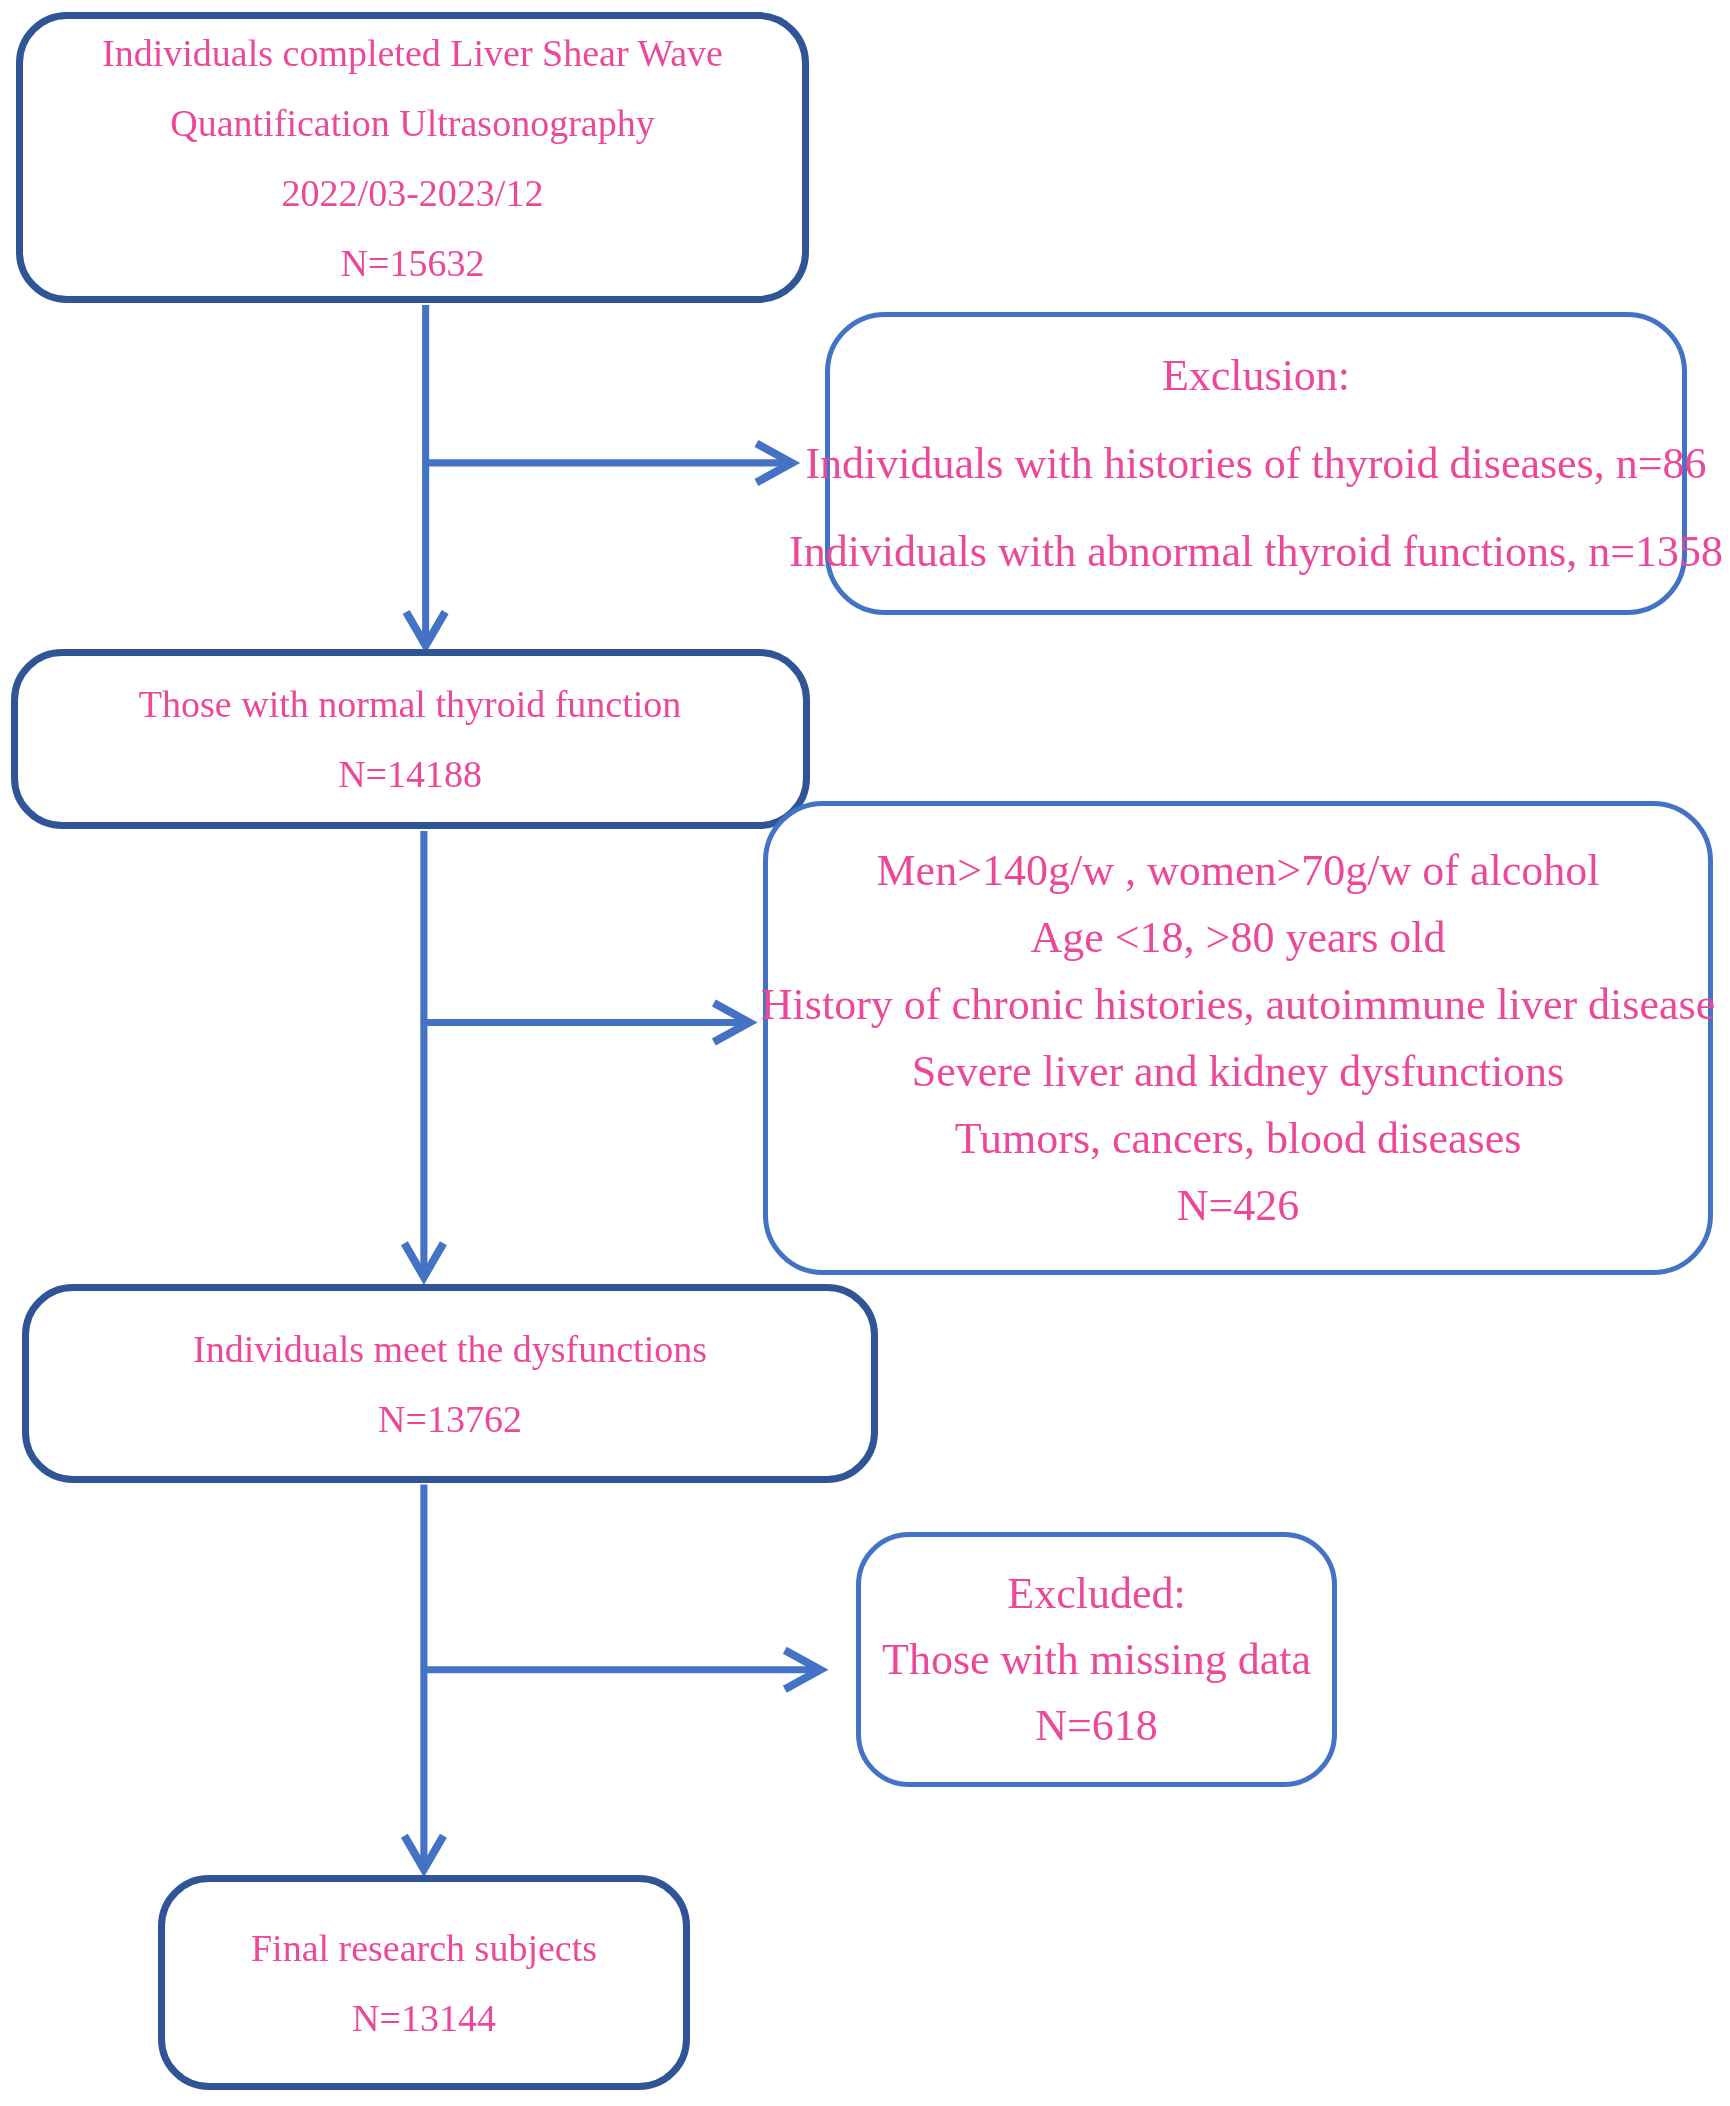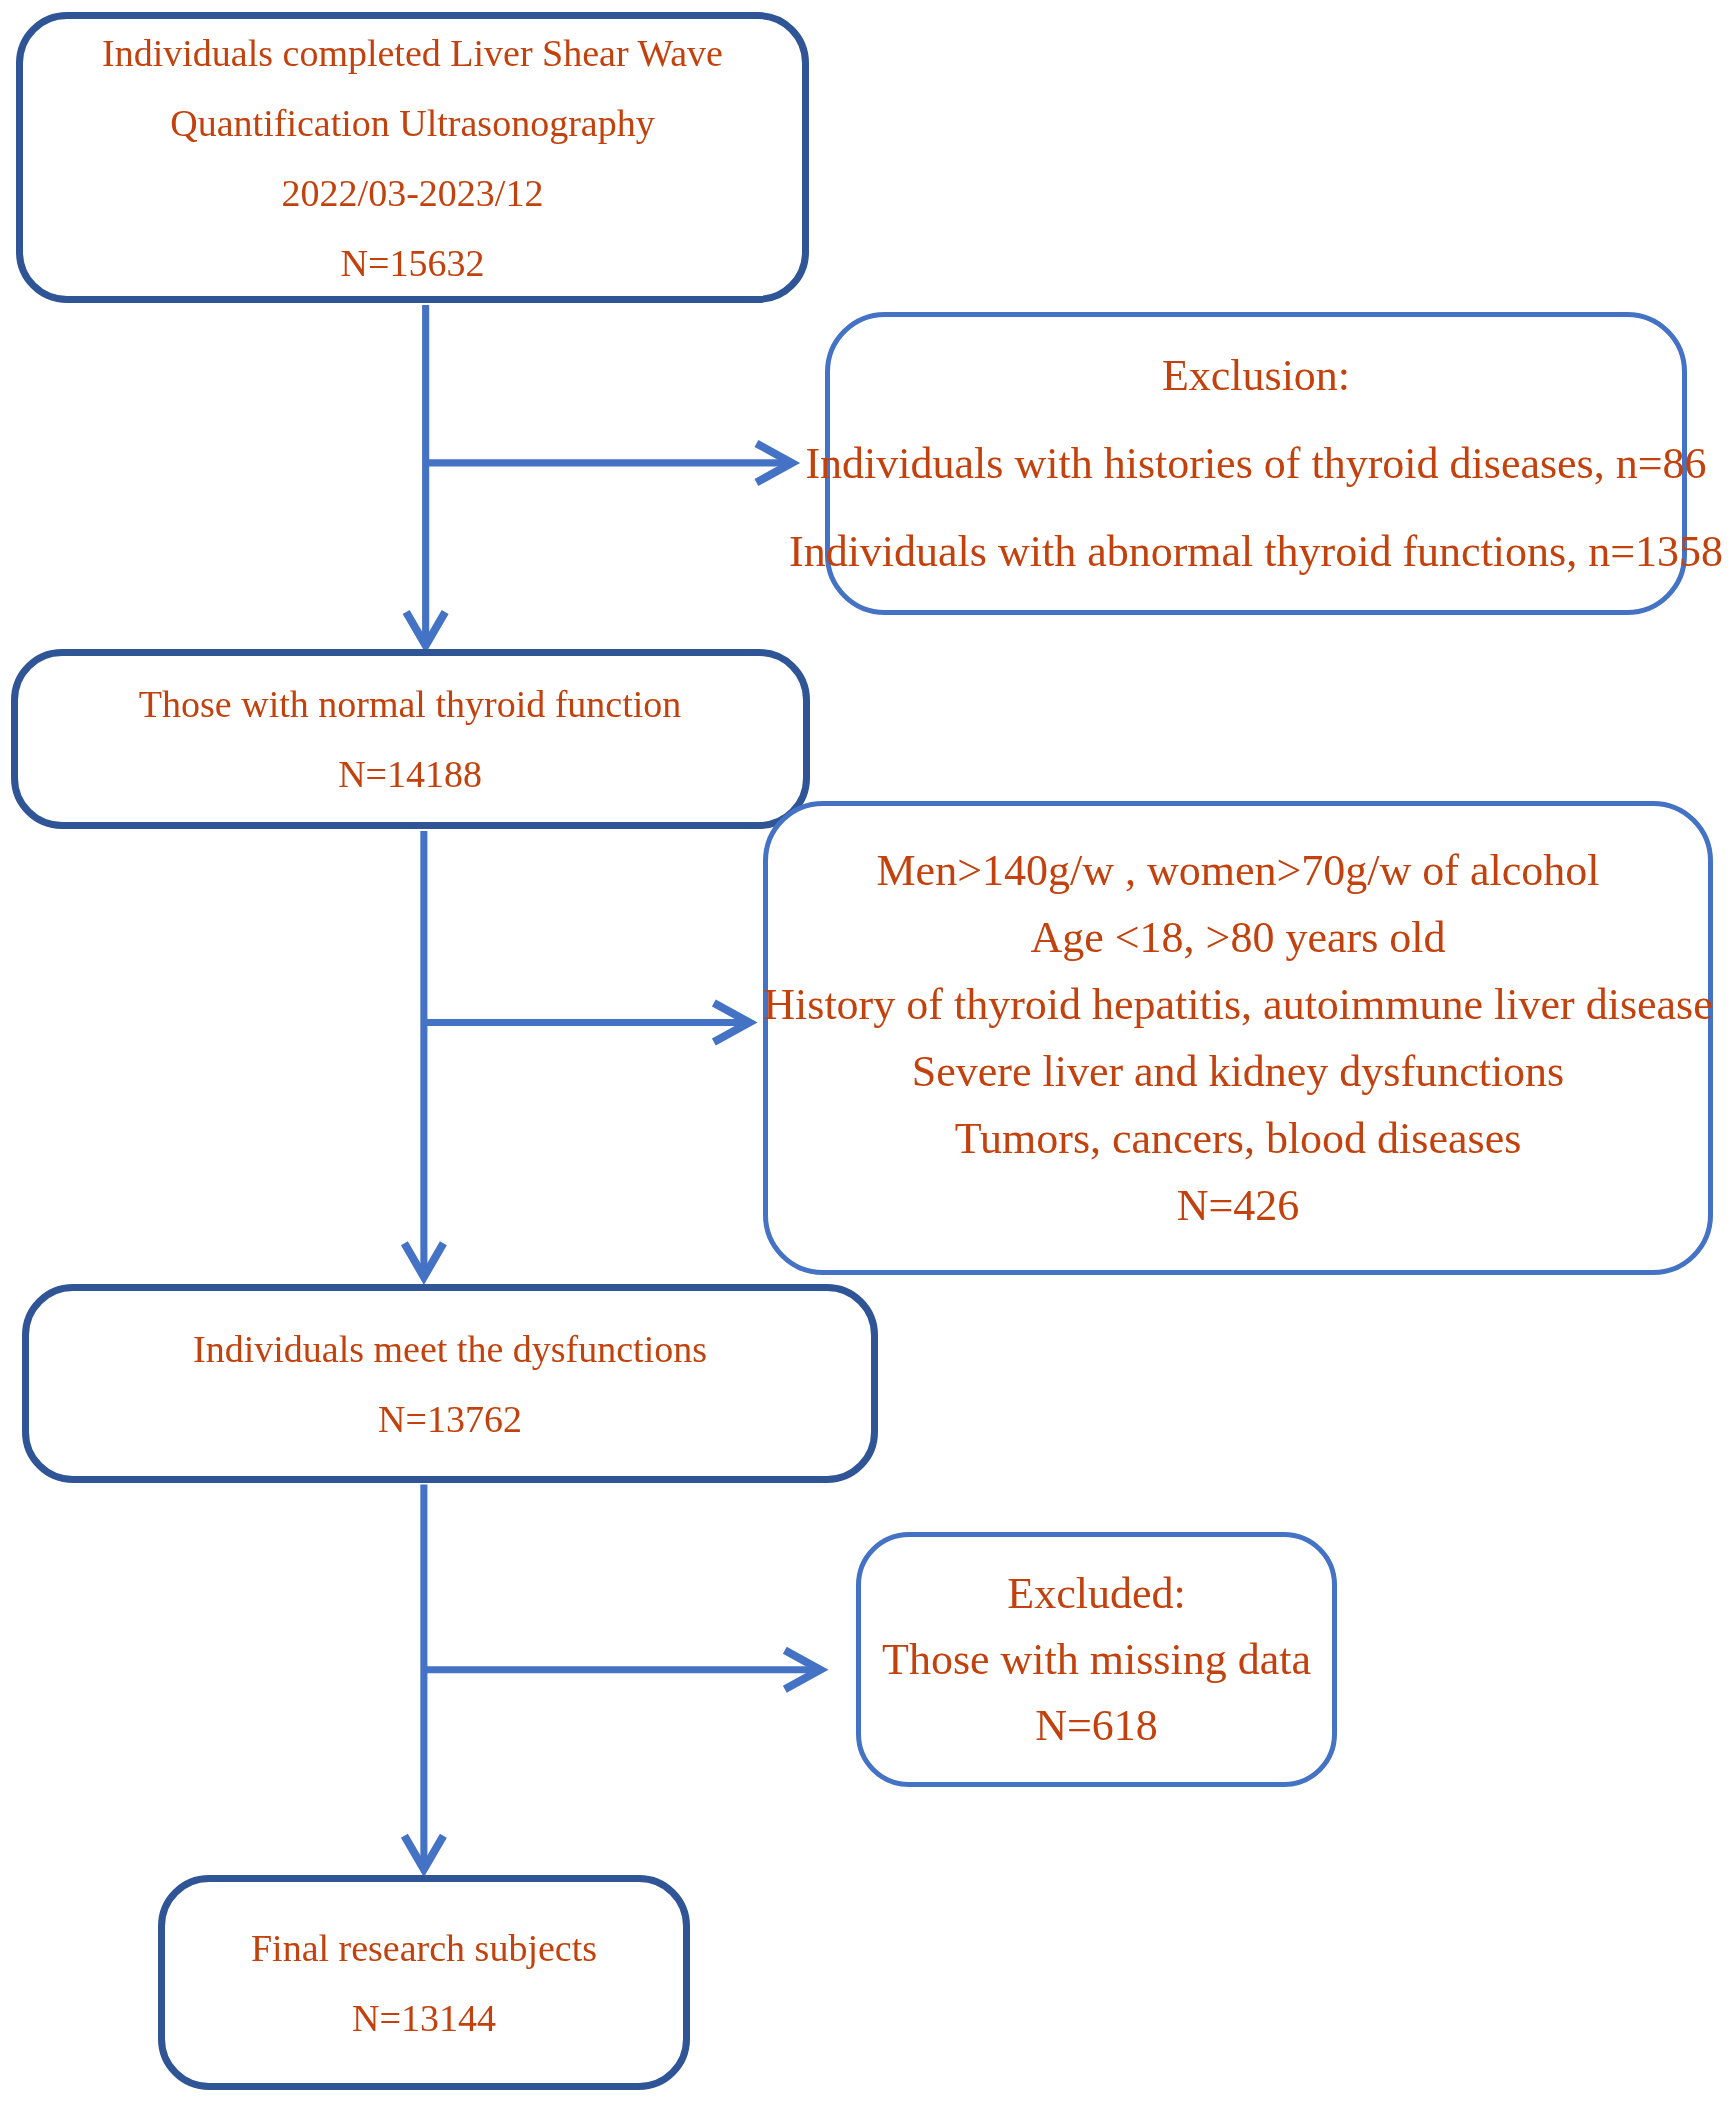--- a/index.html
+++ b/index.html
@@ -6,21 +6,21 @@
     margin: 0;
     padding: 0;
     background: #ffffff;
   }
   .canvas {
     position: relative;
     width: 1731px;
     height: 2107px;
     background: #ffffff;
     font-family: "Liberation Serif", "DejaVu Serif", serif;
-    color: #c2410c;
+    color: #ec4899;
     overflow: hidden;
   }
   .flowbox {
     position: absolute;
     box-sizing: border-box;
     background: #ffffff;
     display: flex;
     flex-direction: column;
     justify-content: center;
     align-items: center;
@@ -106,21 +106,21 @@
   </div>
 
   <div class="flowbox main-box" id="box-normal-thyroid">
     <div class="line">Those with normal thyroid function</div>
     <div class="line">N=14188</div>
   </div>
 
   <div class="flowbox excl-box" id="box-exclusion-criteria">
     <div class="line">Men&gt;140g/w , women&gt;70g/w of alcohol</div>
     <div class="line">Age &lt;18, &gt;80 years old</div>
-    <div class="line">History of thyroid hepatitis, autoimmune liver disease</div>
+    <div class="line">History of chronic histories, autoimmune liver disease</div>
     <div class="line">Severe liver and kidney dysfunctions</div>
     <div class="line">Tumors, cancers, blood diseases</div>
     <div class="line">N=426</div>
   </div>
 
   <div class="flowbox main-box" id="box-meet-requirements">
     <div class="line">Individuals meet the dysfunctions</div>
     <div class="line">N=13762</div>
   </div>
 

